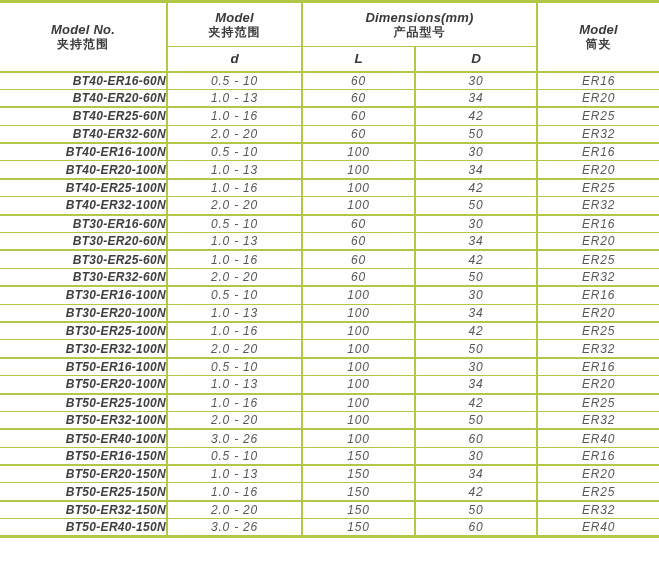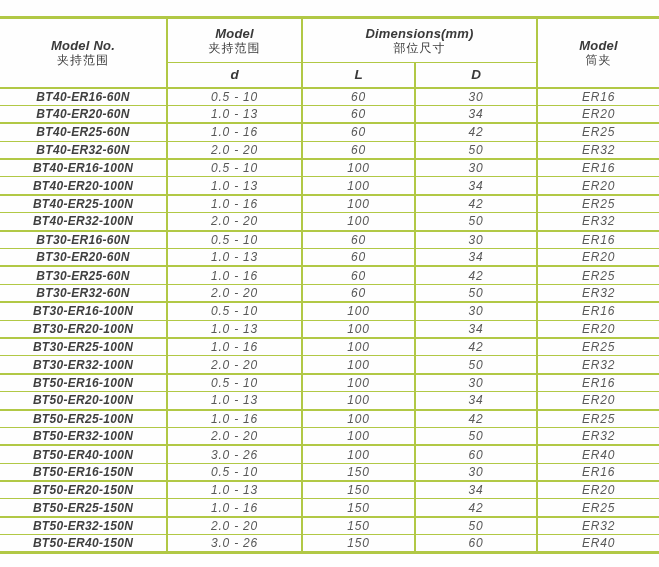--- a/index.html
+++ b/index.html
@@ -9,21 +9,21 @@
     --value-text:#585858;
   }
   *{box-sizing:border-box;}
   html,body{margin:0;padding:0;}
   body{
     width:659px;height:567px;
     background:#fefefe;
     font-family:"Liberation Sans",sans-serif;
     overflow:hidden;
   }
-  .page{padding-top:16px;border-radius:23px;}
+  .page{padding-top:0;border-radius:23px;}
   table.spec{
     width:659px;
     border-collapse:collapse;
     table-layout:fixed;
     border-top:3px solid var(--green);
     border-bottom:3px solid var(--green);
   }
   th,td{
     padding:0;
     text-align:center;
@@ -33,42 +33,42 @@
   }
   
   thead th{color:var(--header-text);font-weight:normal;}
   thead tr.main-head th{height:45px;}
   thead tr.sub-head th{height:25px;}
   .hd-en{
     font-weight:bold;font-style:italic;
     font-size:13px;line-height:15px;letter-spacing:0.2px;
   }
   .hd-zh{
-    font-size:12px;line-height:15px;letter-spacing:1px;
+    font-size:12px;line-height:15px;letter-spacing:1px;font-weight:bold;
   }
   .sub-head th{
     font-weight:bold;font-style:italic;font-size:13.5px;
   }
   
   .br{border-right:2px solid var(--green);}
   
   .bb1{border-bottom:1.5px solid var(--green);}
   
   thead tr.sub-head th, thead th[rowspan]{border-bottom:2px solid var(--green);}
   
   tbody td{
     height:17.9px;
     border-bottom:1px solid var(--green);
     font-size:12px;
   }
   tbody tr:nth-child(even) td{border-bottom:2px solid var(--green);}
   tbody tr:last-child td{border-bottom:0;}
   td.model{
     font-weight:bold;font-style:italic;
-    color:var(--model-text);letter-spacing:0.3px;
+    color:var(--model-text);letter-spacing:0.3px;text-align:right;
   }
   td.val{
     font-style:italic;
     color:var(--value-text);letter-spacing:0.8px;
   }
 </style>
 </head>
 <body>
 
 <div class="page">
@@ -85,21 +85,21 @@
         <th rowspan="2" class="br">
           <div class="hd-en">Model No.</div>
           <div class="hd-zh">夹持范围</div>
         </th>
         <th class="br bb1">
           <div class="hd-en">Model</div>
           <div class="hd-zh">夹持范围</div>
         </th>
         <th colspan="2" class="br bb1">
           <div class="hd-en">Dimensions(mm)</div>
-          <div class="hd-zh">部位尺寸</div>
+          <div class="hd-zh">产品型号</div>
         </th>
         <th rowspan="2">
           <div class="hd-en">Model</div>
           <div class="hd-zh">筒夹</div>
         </th>
       </tr>
       <tr class="sub-head">
         <th class="br">d</th>
         <th class="br">L</th>
         <th class="br">D</th>

